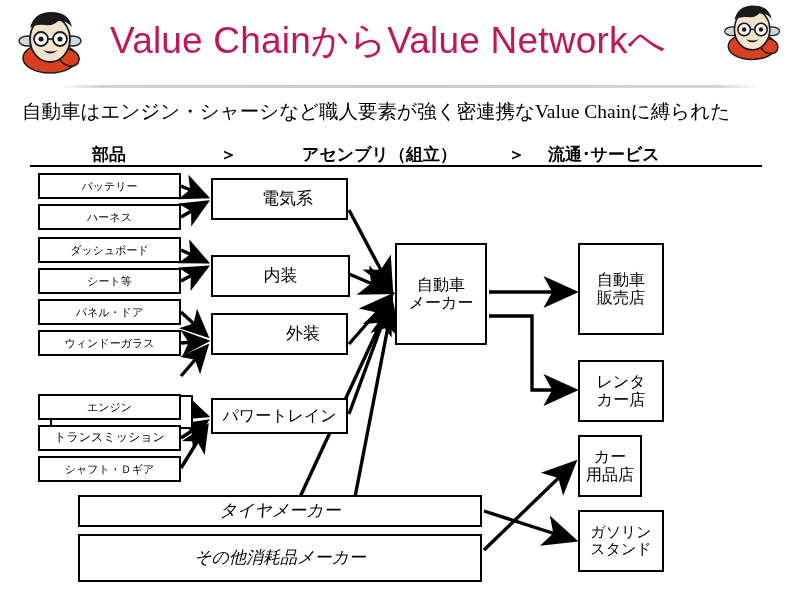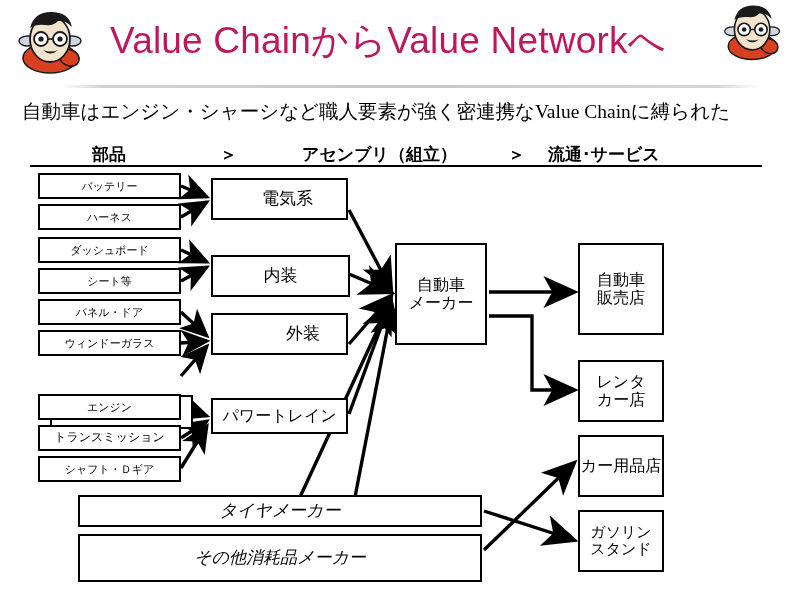--- a/index.html
+++ b/index.html
@@ -203,21 +203,21 @@
   </div>
 
   <div class="box retail" style="left:578px;top:243px;width:86px;height:92px;flex-direction:column;">
     <span>自動車</span>
     <span>販売店</span>
   </div>
   <div class="box retail" style="left:578px;top:360px;width:86px;height:62px;flex-direction:column;">
     <span>レンタ</span>
     <span>カー店</span>
   </div>
-  <div class="box retail" style="left:578px;top:435px;width:86px;height:62px;">
+  <div class="box retail" style="left:578px;top:435px;width:64px;height:62px;flex-direction:column;">
     <span>カー</span>
     <span>用品店</span>
   </div>
   <div class="box retail" style="left:578px;top:510px;width:86px;height:62px;flex-direction:column;font-size:15px;">
     <span>ガソリン</span>
     <span>スタンド</span>
   </div>
 
   <div class="box supplier" style="left:78px;top:495px;width:404px;height:32px;">タイヤメーカー</div>
   <div class="box supplier" style="left:78px;top:534px;width:404px;height:48px;text-align:right;">その他消耗品メーカー</div>

